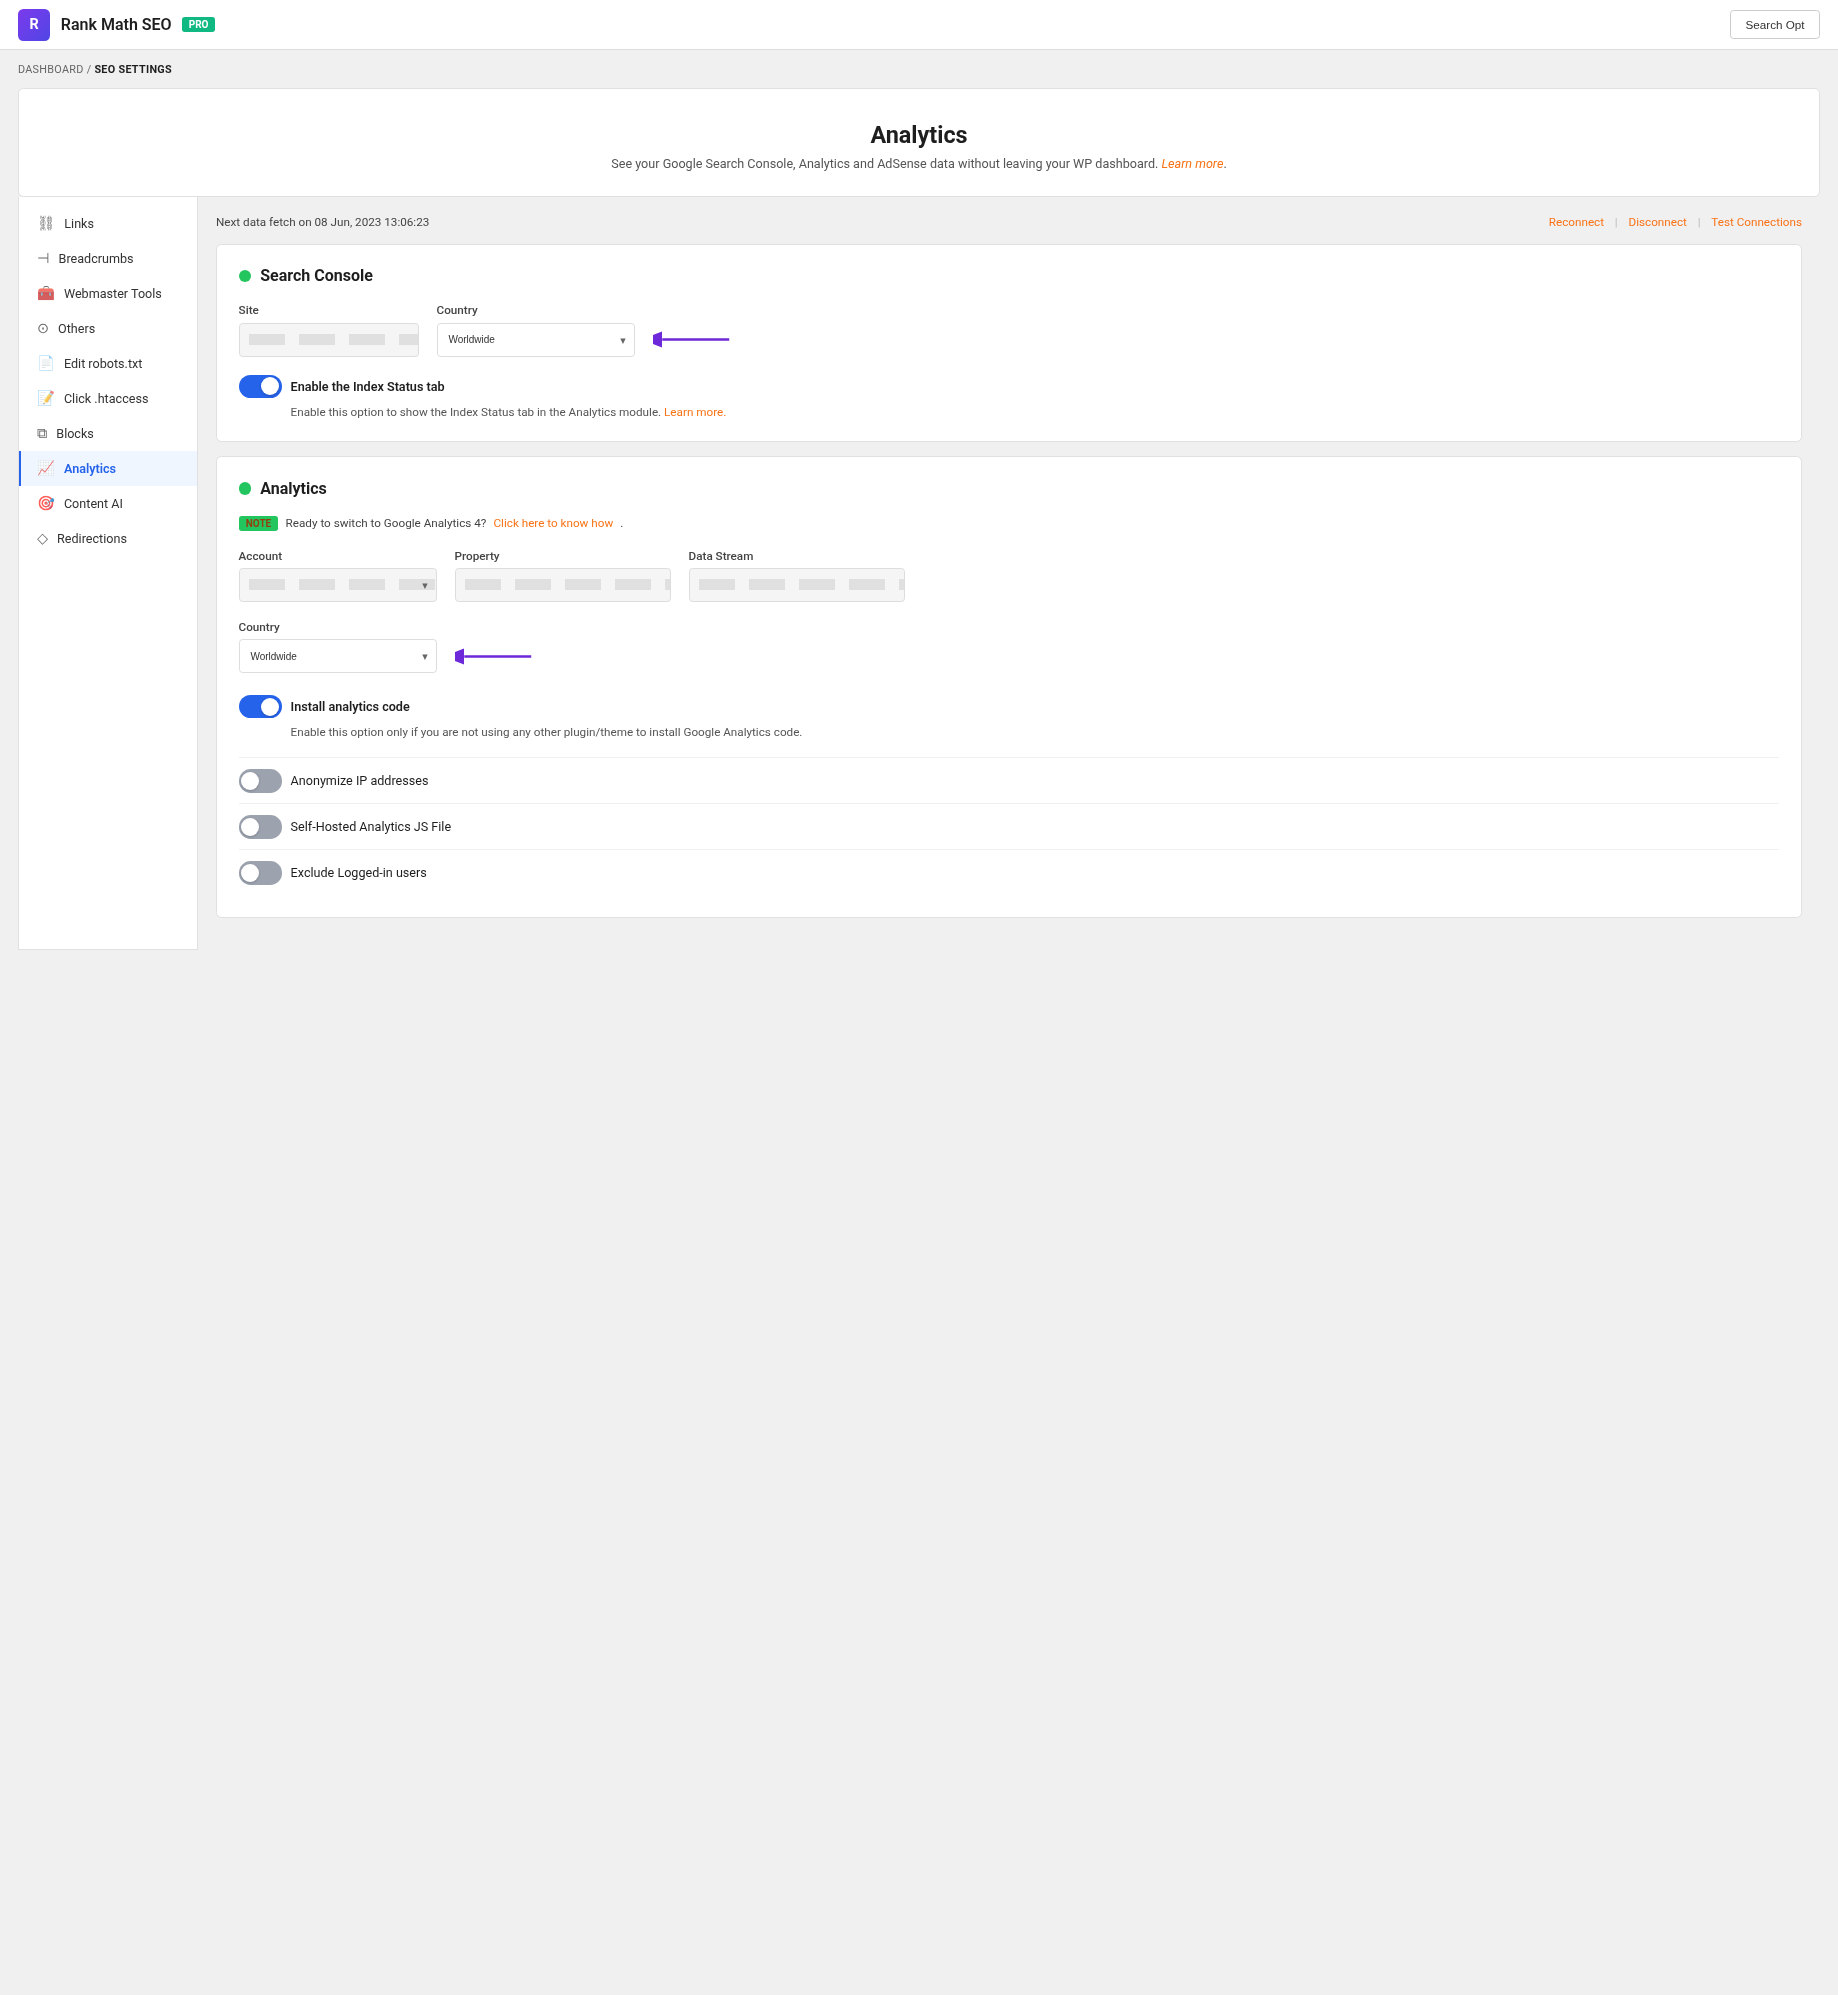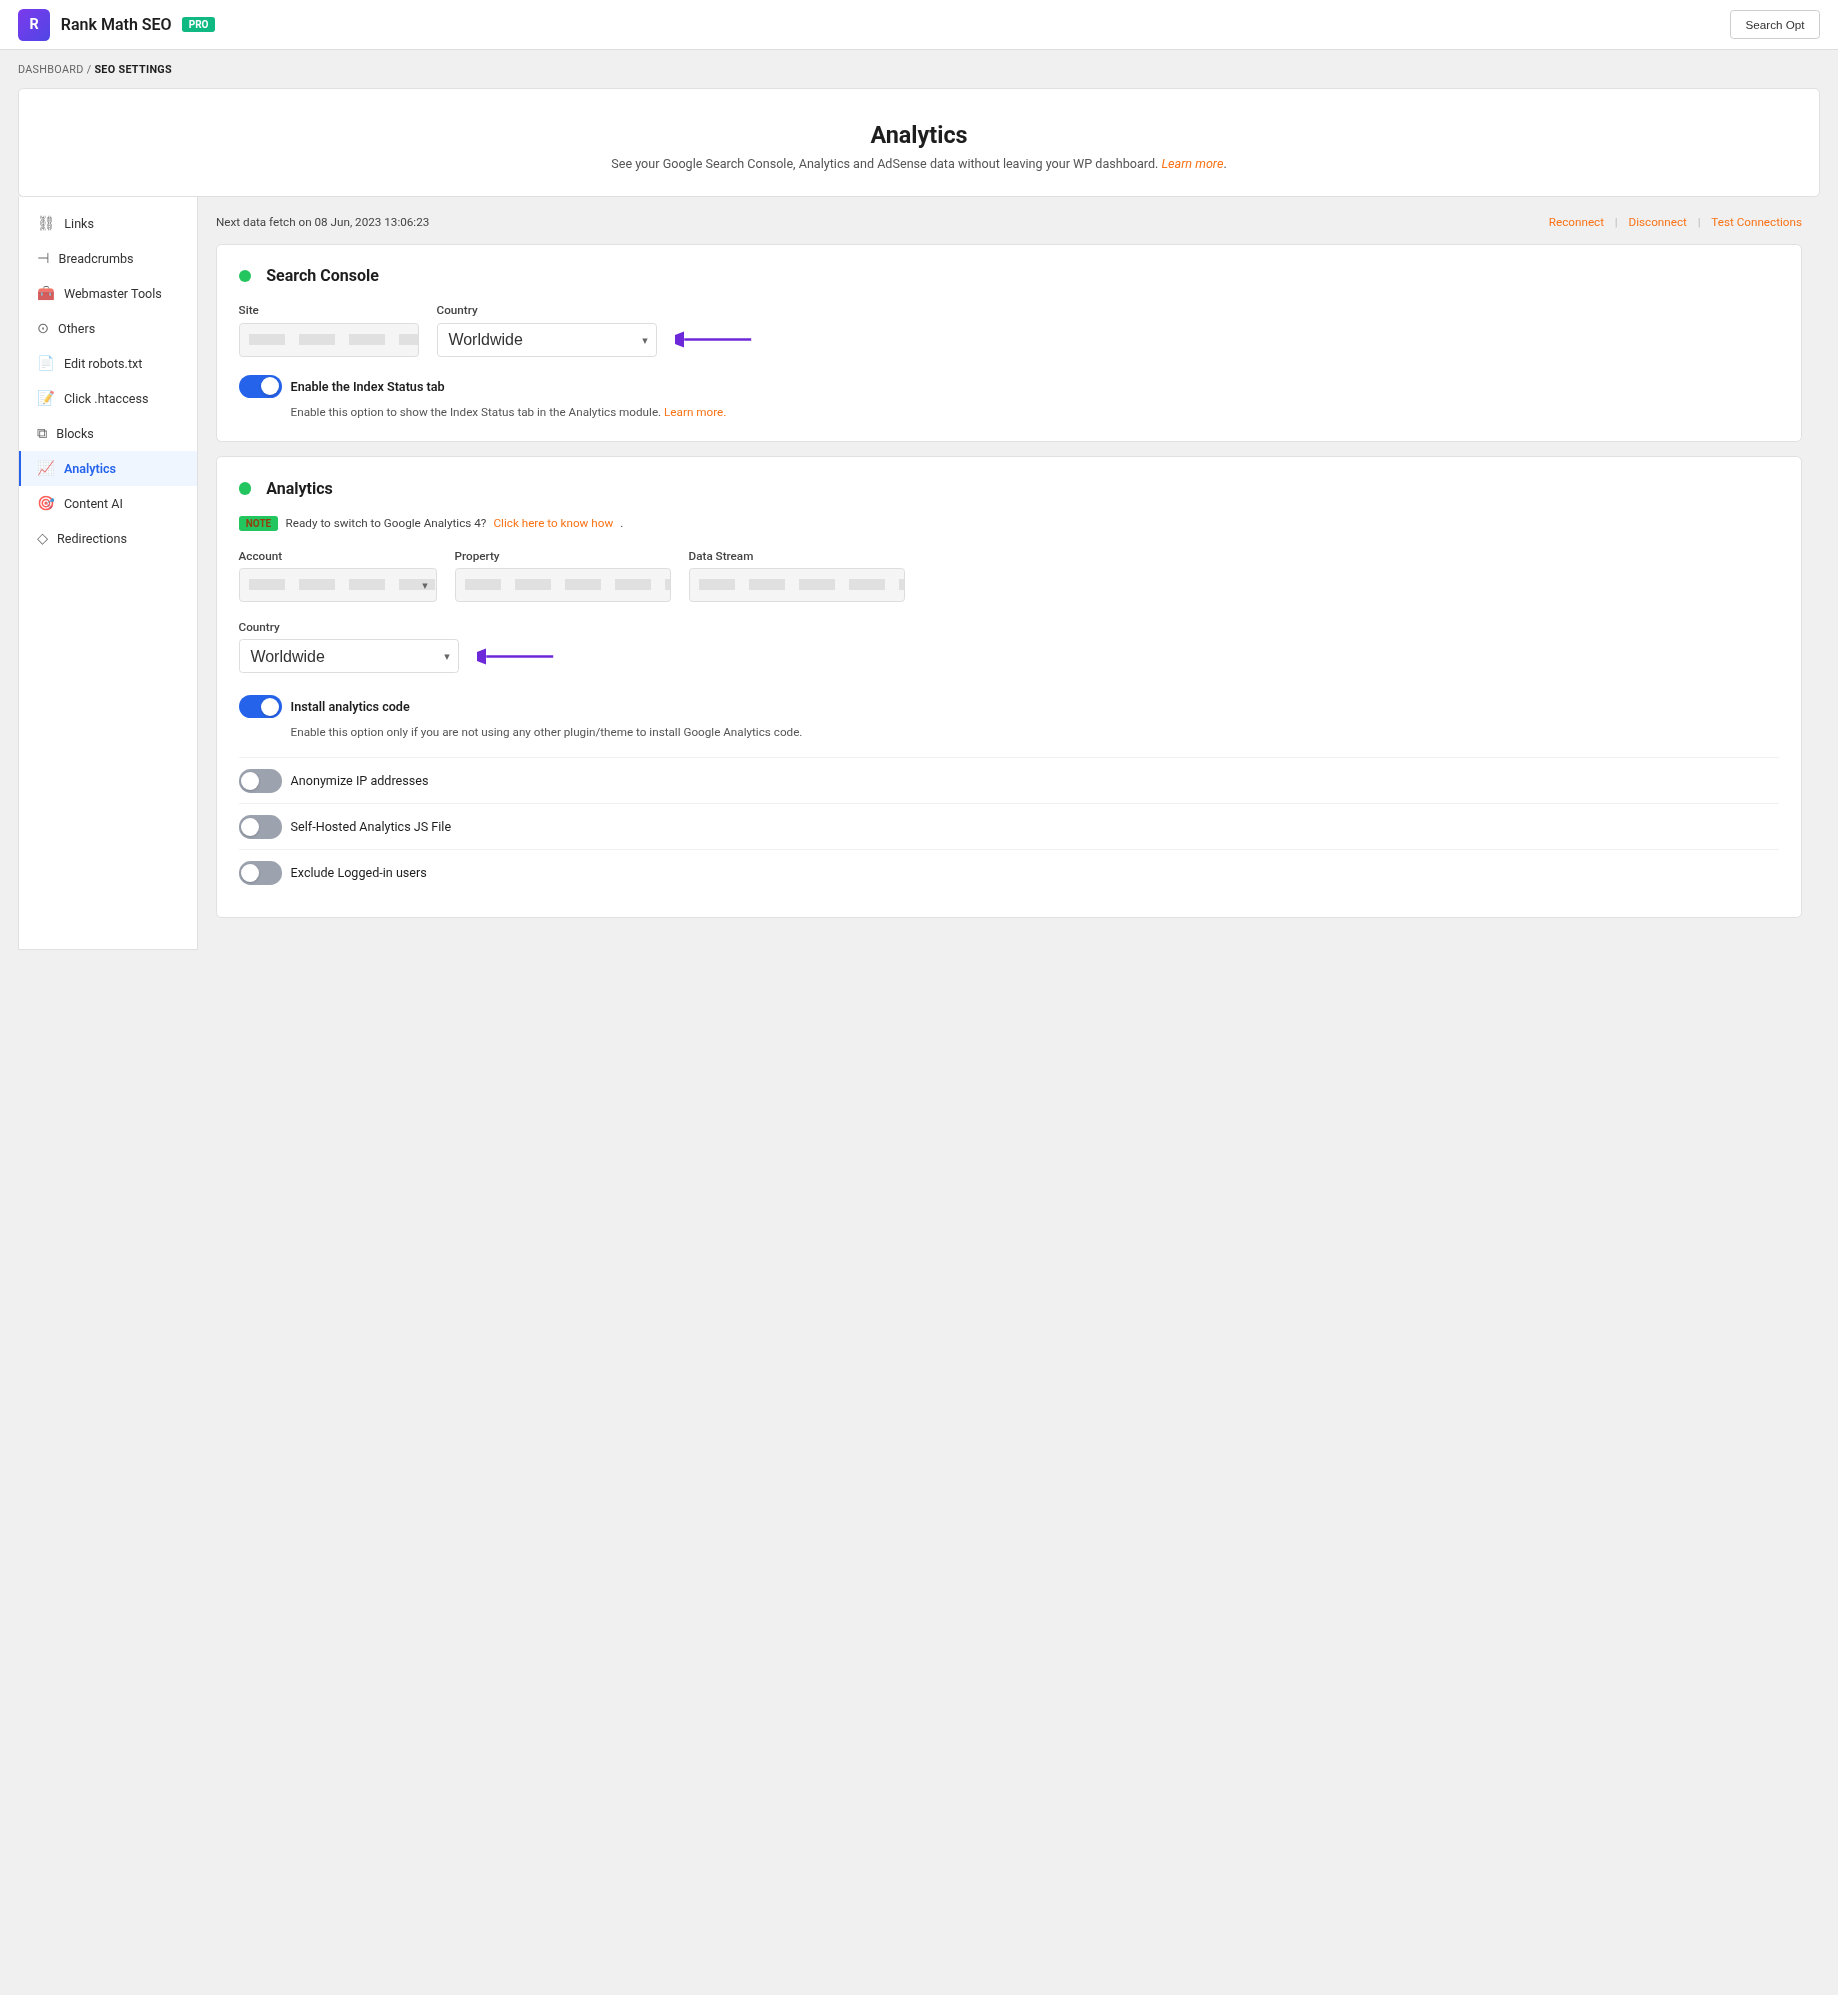--- a/index.html
+++ b/index.html
@@ -90,37 +90,37 @@
     .fetch-actions { display: flex; gap: 10.8px; align-items: center; font-size: 11.7px; }
     .fetch-actions a { color: #f97316; text-decoration: none; cursor: pointer; }
     .fetch-sep { color: #bbb; }
 
     
     .section-card {
       background: #fff; border: 0.9px solid #e0e0e0; border-radius: 5.4px;
       padding: 21.6px; margin-bottom: 14.4px;
     }
     .section-title {
-      display: flex; align-items: center; gap: 15px;
+      display: flex; align-items: center; gap: 9px;
       font-size: 16px; font-weight: 700; margin-bottom: 18px;
     }
     .green-dot {
       width: 12.6px; height: 12.6px; border-radius: 50%; background: #22c55e;
       flex-shrink: 0;
     }
 
     
     .form-row { display: flex; gap: 18px; margin-bottom: 18px; flex-wrap: wrap; }
     .form-group { display: flex; flex-direction: column; gap: 5.4px; }
     .form-group label { font-size: 11.7px; font-weight: 500; color: #444; }
     .select-wrap { position: relative; display: inline-block; }
     .select-field {
-      width: 220px; height: 34px; border: 0.9px solid #ddd; border-radius: 3.6px;
+      width: 198px; height: 34px; border: 0.9px solid #ddd; border-radius: 3.6px;
       padding: 0 29px 0 10.8px; background: #fff; appearance: none;
-      font-size: 16px; color: #333; cursor: pointer;
+      font-size: 10px; color: #333; cursor: pointer;
     }
     .select-chevron {
       position: absolute; right: 9px; top: 50%; transform: translateY(-50%);
       pointer-events: none; color: #666; font-size: 10.8px;
     }
 
     
     .arrow-wrap { display: flex; align-items: center; margin-left: 7.2px; }
     .arrow-svg { display: block; }
 

